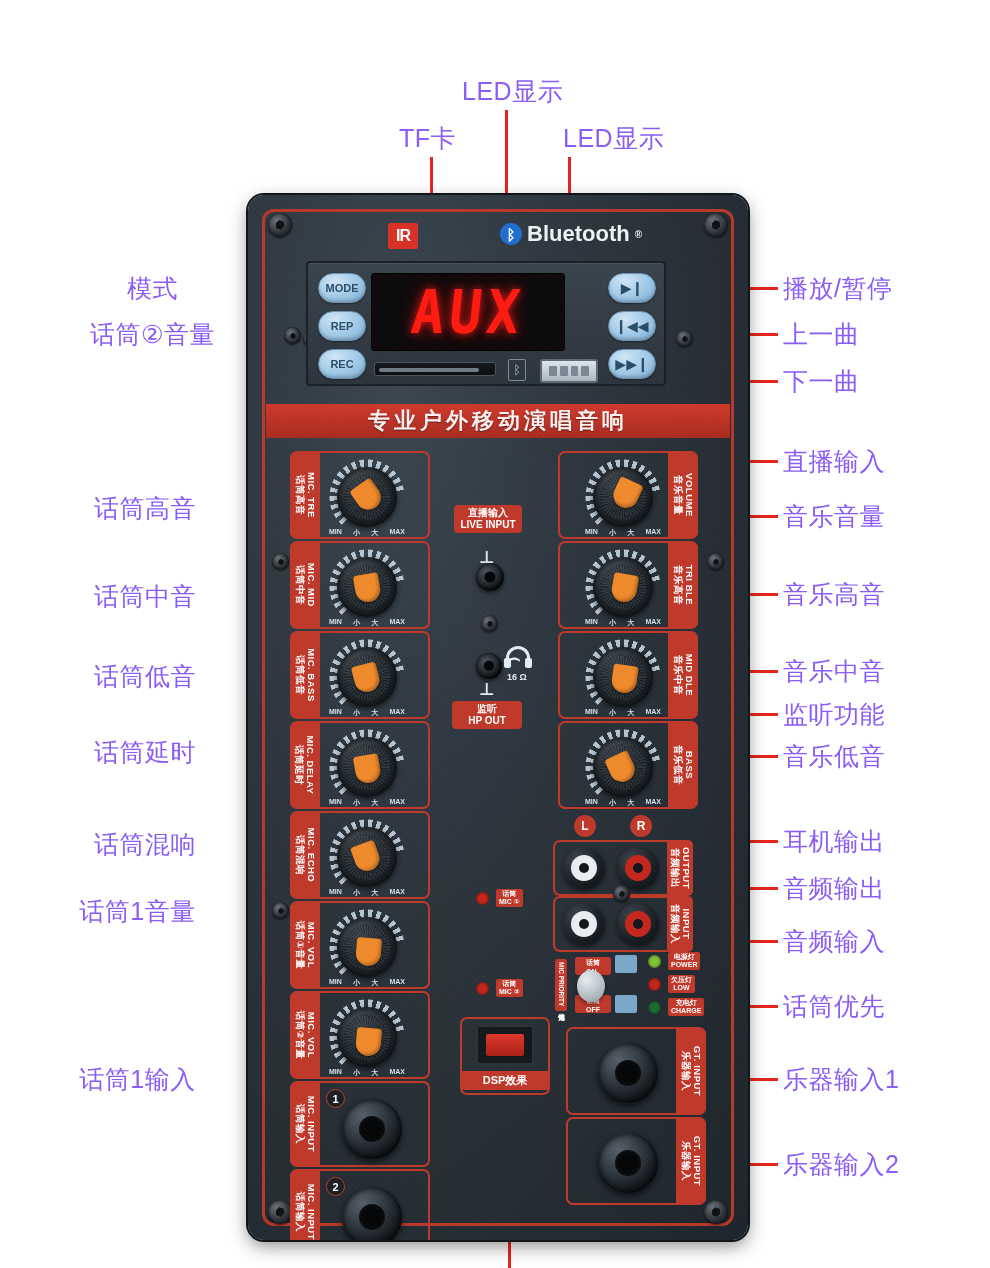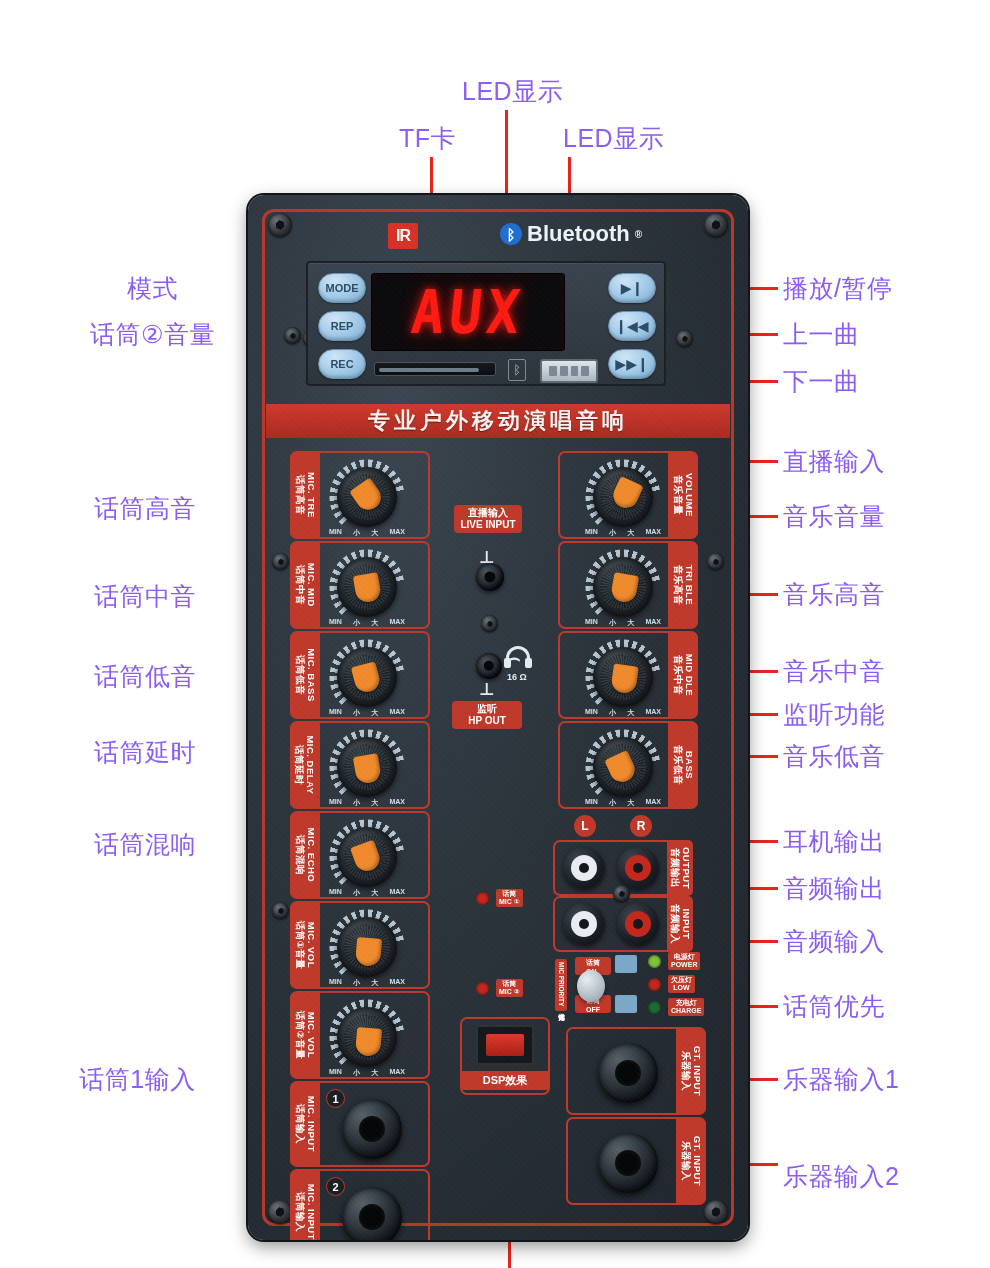--- a/index.html
+++ b/index.html
@@ -317,20 +317,21 @@
 
   <div class="lbl left" style="left:45px;top:660px;width:200px">话筒低音</div>
   <div class="lead" style="left:252px;top:675px;width:95px"></div>
 
   <div class="lbl left" style="left:45px;top:736px;width:200px">话筒延时</div>
   <div class="lead" style="left:252px;top:751px;width:95px"></div>
 
   <div class="lbl left" style="left:45px;top:828px;width:200px">话筒混响</div>
   <div class="lead" style="left:252px;top:843px;width:95px"></div>
 
+  <div class="lbl left" style="left:30px;top:895px;width:215px">话筒1音量</div>
   <div class="lead" style="left:252px;top:910px;width:95px"></div>
 
   <div class="lead" style="left:252px;top:990px;width:95px"></div>
 
   <div class="lbl left" style="left:30px;top:1063px;width:215px">话筒1输入</div>
   <div class="lead" style="left:252px;top:1078px;width:95px"></div>
 
   <div class="lead" style="left:252px;top:1163px;width:95px"></div>
 
   <div class="lbl right" style="left:783px;top:272px;">播放/暂停</div>
@@ -368,21 +369,21 @@
 
   <div class="lbl right" style="left:783px;top:925px;">音频输入</div>
   <div class="lead" style="left:660px;top:940px;width:118px"></div>
 
   <div class="lbl right" style="left:783px;top:990px;">话筒优先</div>
   <div class="lead" style="left:722px;top:1005px;width:56px"></div>
 
   <div class="lbl right" style="left:783px;top:1063px;">乐器输入1</div>
   <div class="lead" style="left:690px;top:1078px;width:88px"></div>
 
-  <div class="lbl right" style="left:783px;top:1148px;margin-top:12px;">乐器输入2</div>
+  <div class="lbl right" style="left:783px;top:1148px;">乐器输入2</div>
   <div class="lead" style="left:690px;top:1163px;width:88px"></div>
 
   <div class="lead v" style="left:508px;top:1050px;height:218px;"></div>
 
   <div id="device">
     <div class="panel-trace"></div>
 
     <div class="screw" style="left:20px;top:18px"></div>
     <div class="screw" style="right:20px;top:18px"></div>
     <div class="screw" style="left:20px;bottom:16px"></div>

